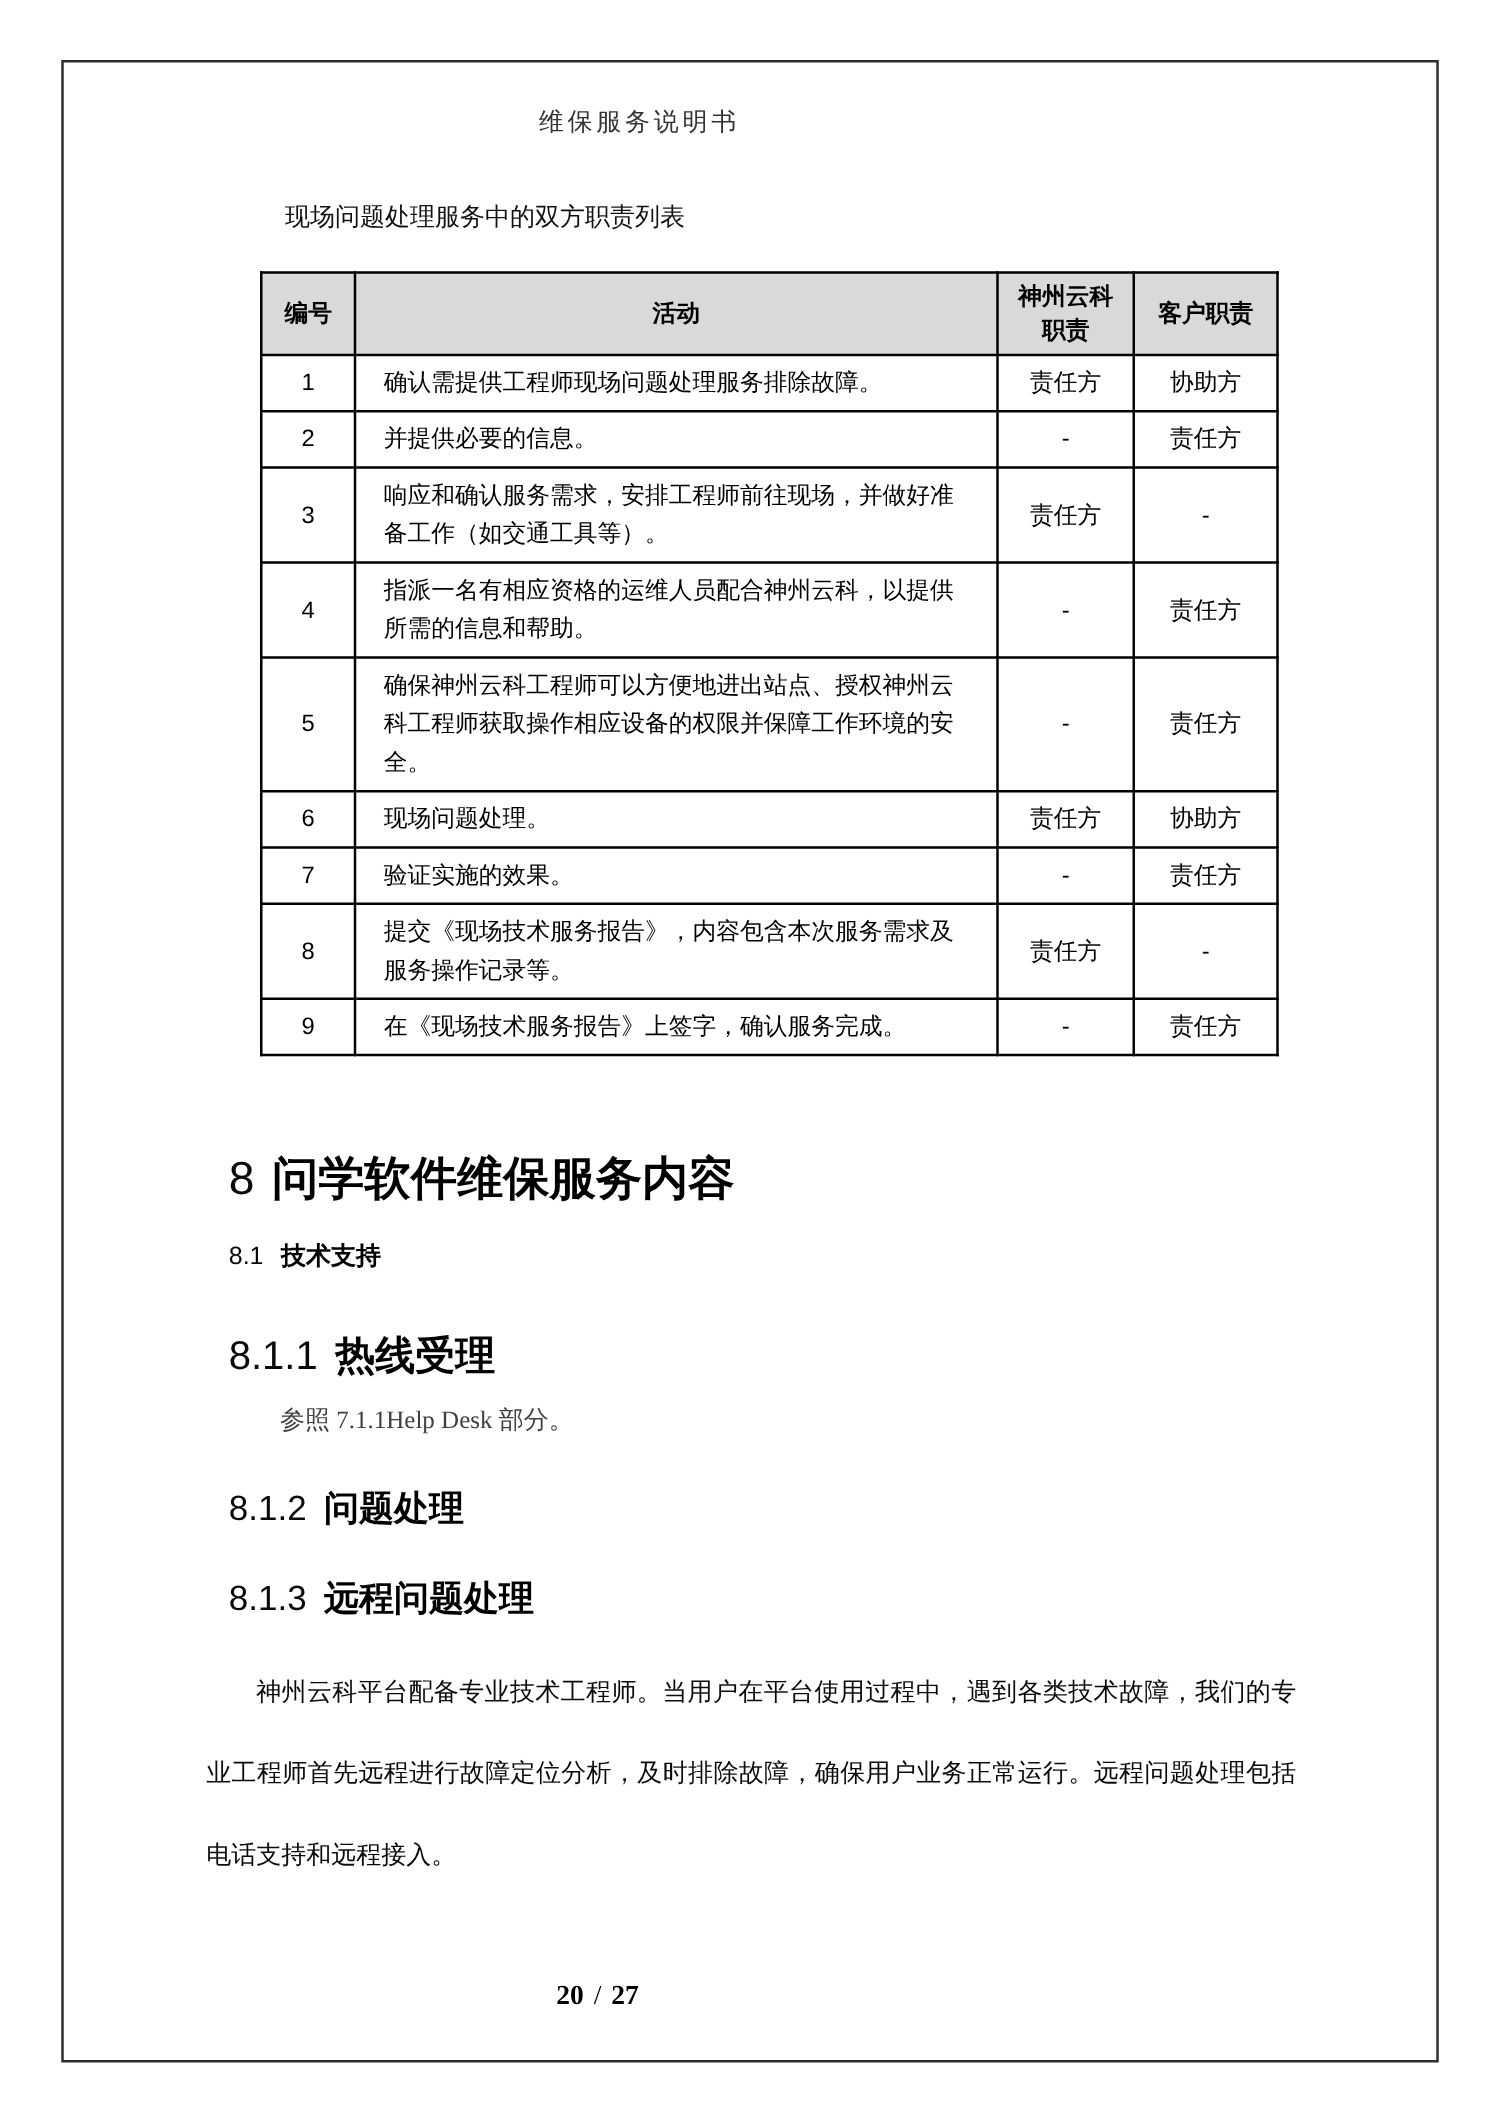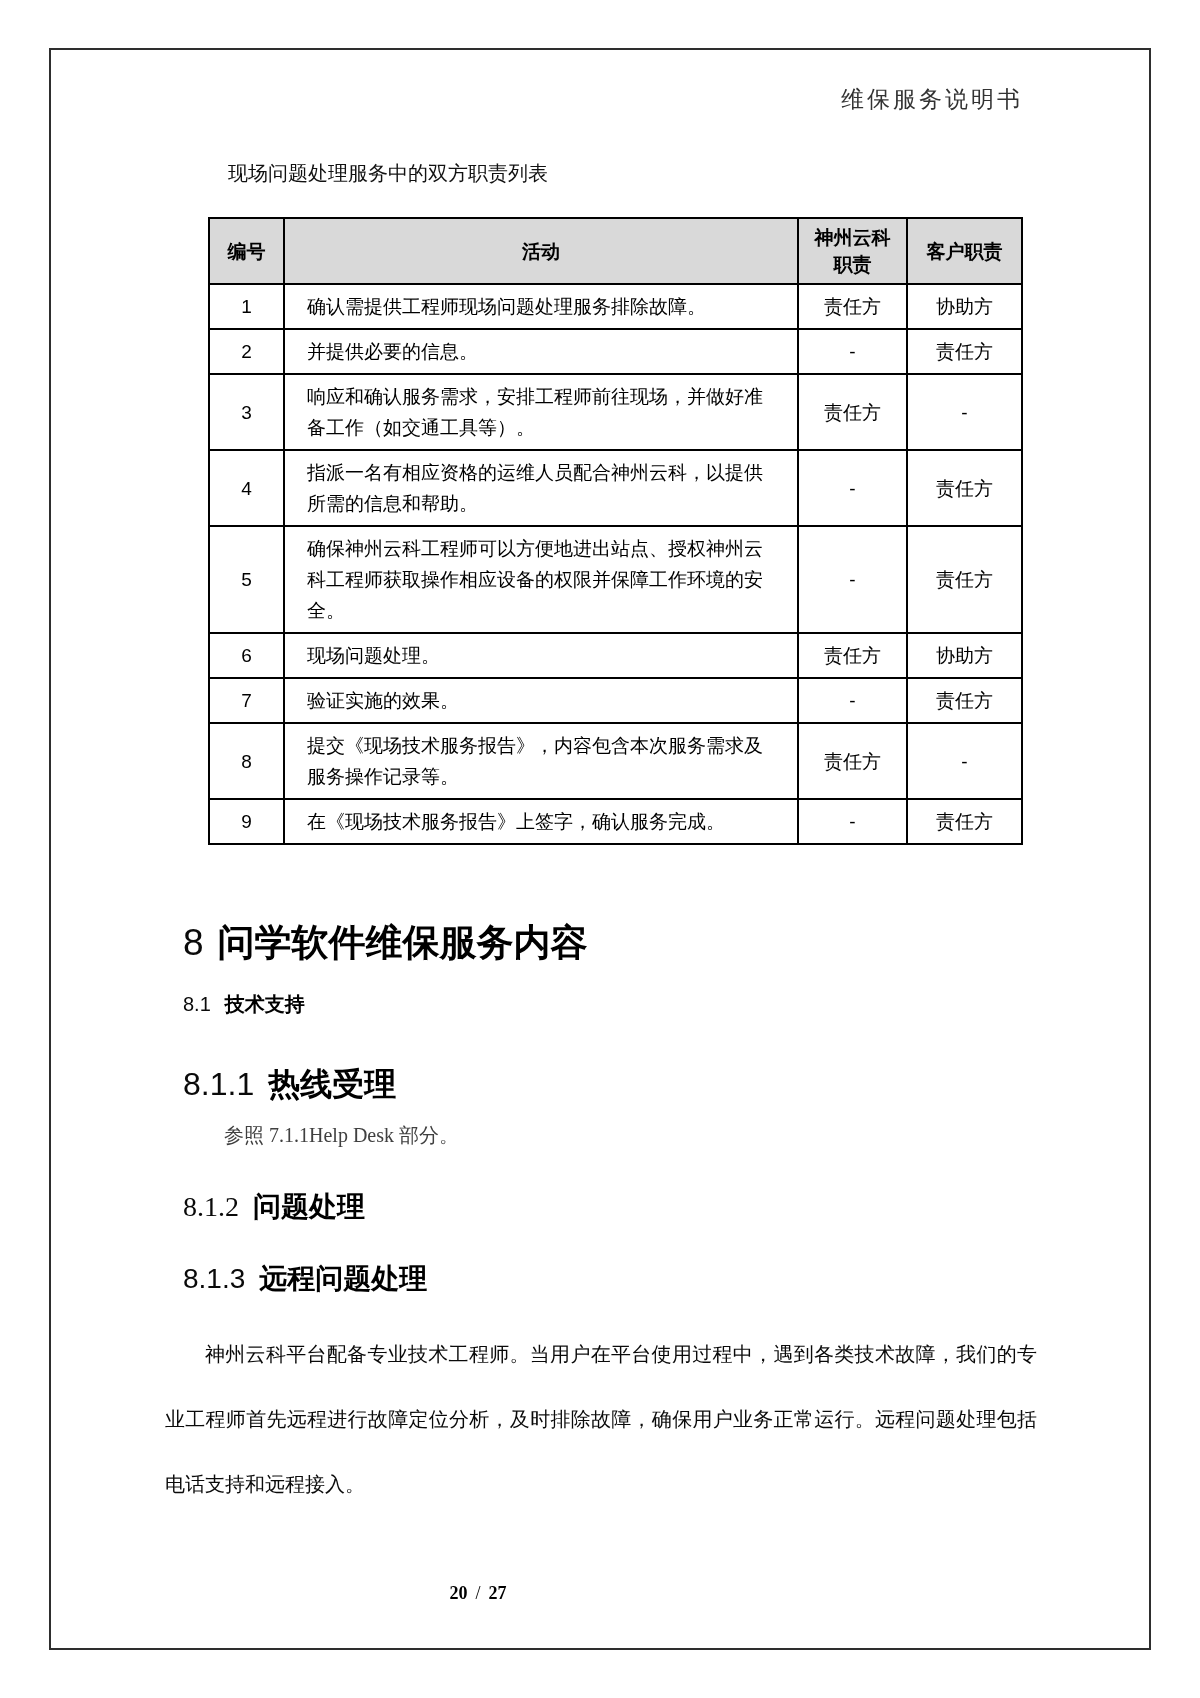--- a/index.html
+++ b/index.html
@@ -8,22 +8,22 @@
     width:1200px; height:1698px; position:relative;
     font-family:"Liberation Sans", sans-serif; color:#000;
     overflow:hidden;
   }
   .page-frame {
     position:absolute; left:49px; top:48px; width:1102px; height:1602px;
     border:2px solid #2e2e2e; background:#fff;
   }
   .doc-header {
     position:absolute; top:84px; left:0; width:1023px;
-    text-align:right; font-family:"Liberation Serif", serif;
-    font-size:23px; letter-spacing:3px; color:#333;
+    text-align:center; font-family:"Liberation Serif", serif;
+    font-size:20px; letter-spacing:3px; color:#333;
   }
   .table-caption {
     position:absolute; left:228px; top:160px;
     font-size:20px; color:#111;
   }
   table.resp-table {
     position:absolute; left:208px; top:217px; width:813px;
     border-collapse:collapse; table-layout:fixed;
     font-size:19px; color:#000;
   }
@@ -43,35 +43,35 @@
   .resp-table tbody tr:nth-child(3),
   .resp-table tbody tr:nth-child(4),
   .resp-table tbody tr:nth-child(8) { height:76px; }
   .resp-table tbody tr:nth-child(5) { height:107px; }
   .heading { position:absolute; left:183px; white-space:nowrap; }
   .heading .sec-num   { font-weight:normal; color:#0a0a0a; }
   .heading .sec-title { font-weight:bold; color:#000; margin-left:14px; }
   .h-level1 { top:918px;  font-size:37px; }
   .h-81     { top:991px;  font-size:20px; }
   .h-811    { top:1063px; font-size:32px; }
-  .h-812    { top:1188px; font-size:28px;font-family:Liberation Serif, serif; }
+  .h-812    { top:1188px; font-size:28px; }
   .h-813    { top:1260px; font-size:28px; }
   .ref-line {
     position:absolute; left:205px; top:1122px;
     font-family:"Liberation Serif", serif; font-size:20px; color:#404040;margin-left:19px;
   }
   .body-para {
     position:absolute; left:165px; top:1322px; width:872px;
     font-size:20px; line-height:65px; text-align:justify;
     text-indent:2em; color:#0a0a0a;
   }
   .page-footer {
     position:absolute; left:0; top:1583px; width:956px;
     text-align:center; font-family:"Liberation Serif", serif;
-    font-size:18px; color:#000;
+    font-size:22px; color:#000;
   }
   .page-footer .pg-num { font-weight:bold; }
   .page-footer .pg-sep { font-weight:normal; padding:0 8px; }
 </style>
 </head>
 <body>
 
 <div class="page-frame"></div>
 
 <div class="doc-header">维保服务说明书</div>

